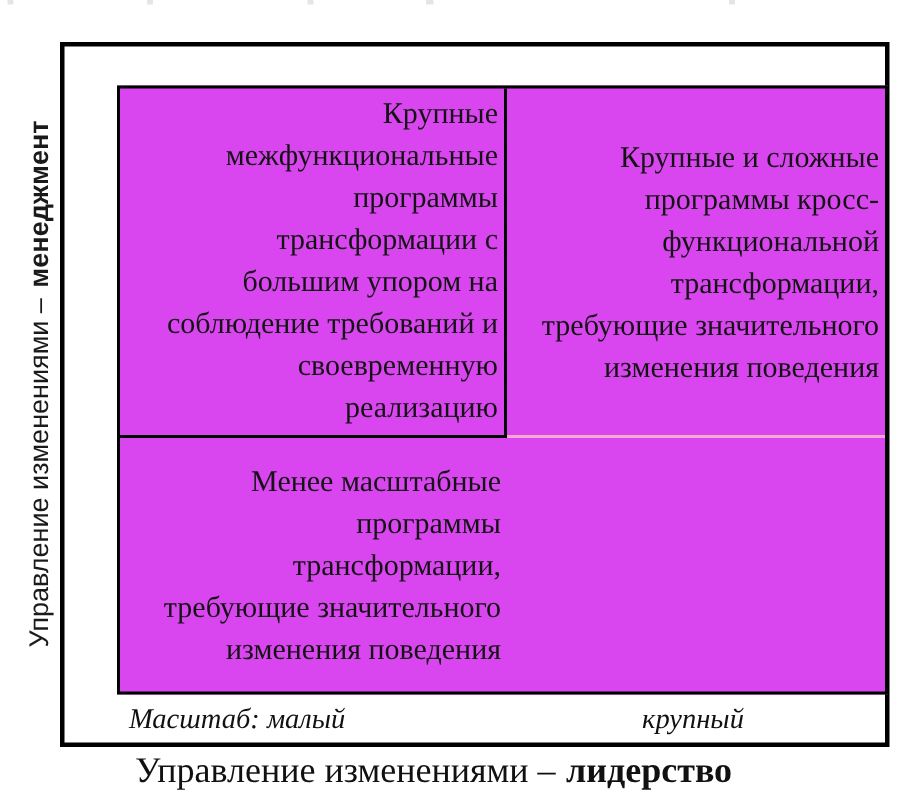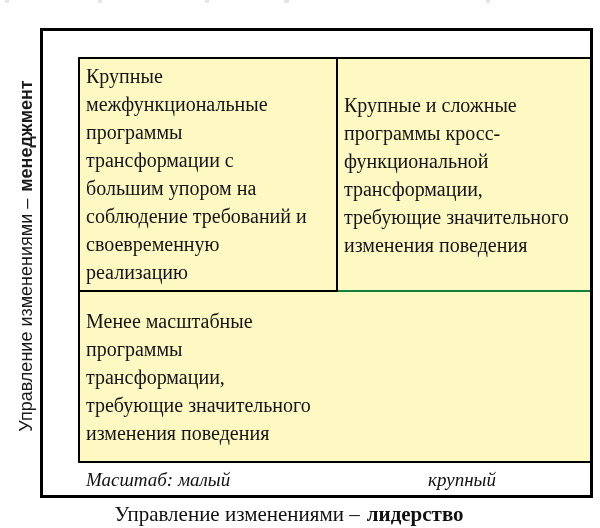--- a/index.html
+++ b/index.html
@@ -34,47 +34,48 @@
     text-align:center; white-space:nowrap; color:#111;
   }
   #y-scale-top    { left:27px;  top:183px; width:80px;  }
   #y-scale-bottom { left:-10px; top:353px; width:150px; }
 
   
   .grid {
     position:absolute; left:35px; top:26px; width:514px; height:406px;
     box-sizing:border-box; border:2px solid #000;
     display:grid; grid-template-columns:258px 1fr; grid-template-rows:233px 1fr;
-    background:#fef9c3;
+    background:#d946ef;
+    text-align:right;
   }
   .cell {
     box-sizing:border-box; padding:2px 4px 2px 6px;
     font-size:20px; line-height:28px; white-space:pre-line;
     display:flex; flex-direction:column; justify-content:center;
     color:#141414; overflow:hidden;
   }
   .cell.c-tl { border-right:2px solid #000; border-bottom:2px solid #000; justify-content:flex-start; padding-top:3px; }
-  .cell.c-tr { border-bottom:2px solid #15803d; }
+  .cell.c-tr { border-bottom:2px solid #f9a8d4; }
   .cell.c-bl { border-right:2px solid #000; }
 
   
   .x-scale-row {
     position:absolute; left:35px; top:434px; width:512px; height:30px;
   }
   .x-scale-row .scale {
     position:absolute; top:2px; font-style:italic; font-size:19px; line-height:26px;
     white-space:nowrap; color:#111;
   }
   #x-scale-left  { left:8px; }
   #x-scale-right { left:258px; width:252px; text-align:center; }
 
   
   .x-axis-label {
     position:absolute; left:0; top:501px; width:578px; text-align:center;
-    font-size:21px; line-height:26px; white-space:nowrap; color:#111;
+    font-size:24px; line-height:26px; white-space:nowrap; color:#111;
   }
   .x-axis-label .em { font-weight:bold; margin-left:7px; }
 </style>
 </head>
 <body>
 
 <div id="canvas">
 
   <span class="artifact" style="left:5px;   width:4px;"></span>
   <span class="artifact" style="left:98px;  width:4px;"></span>

